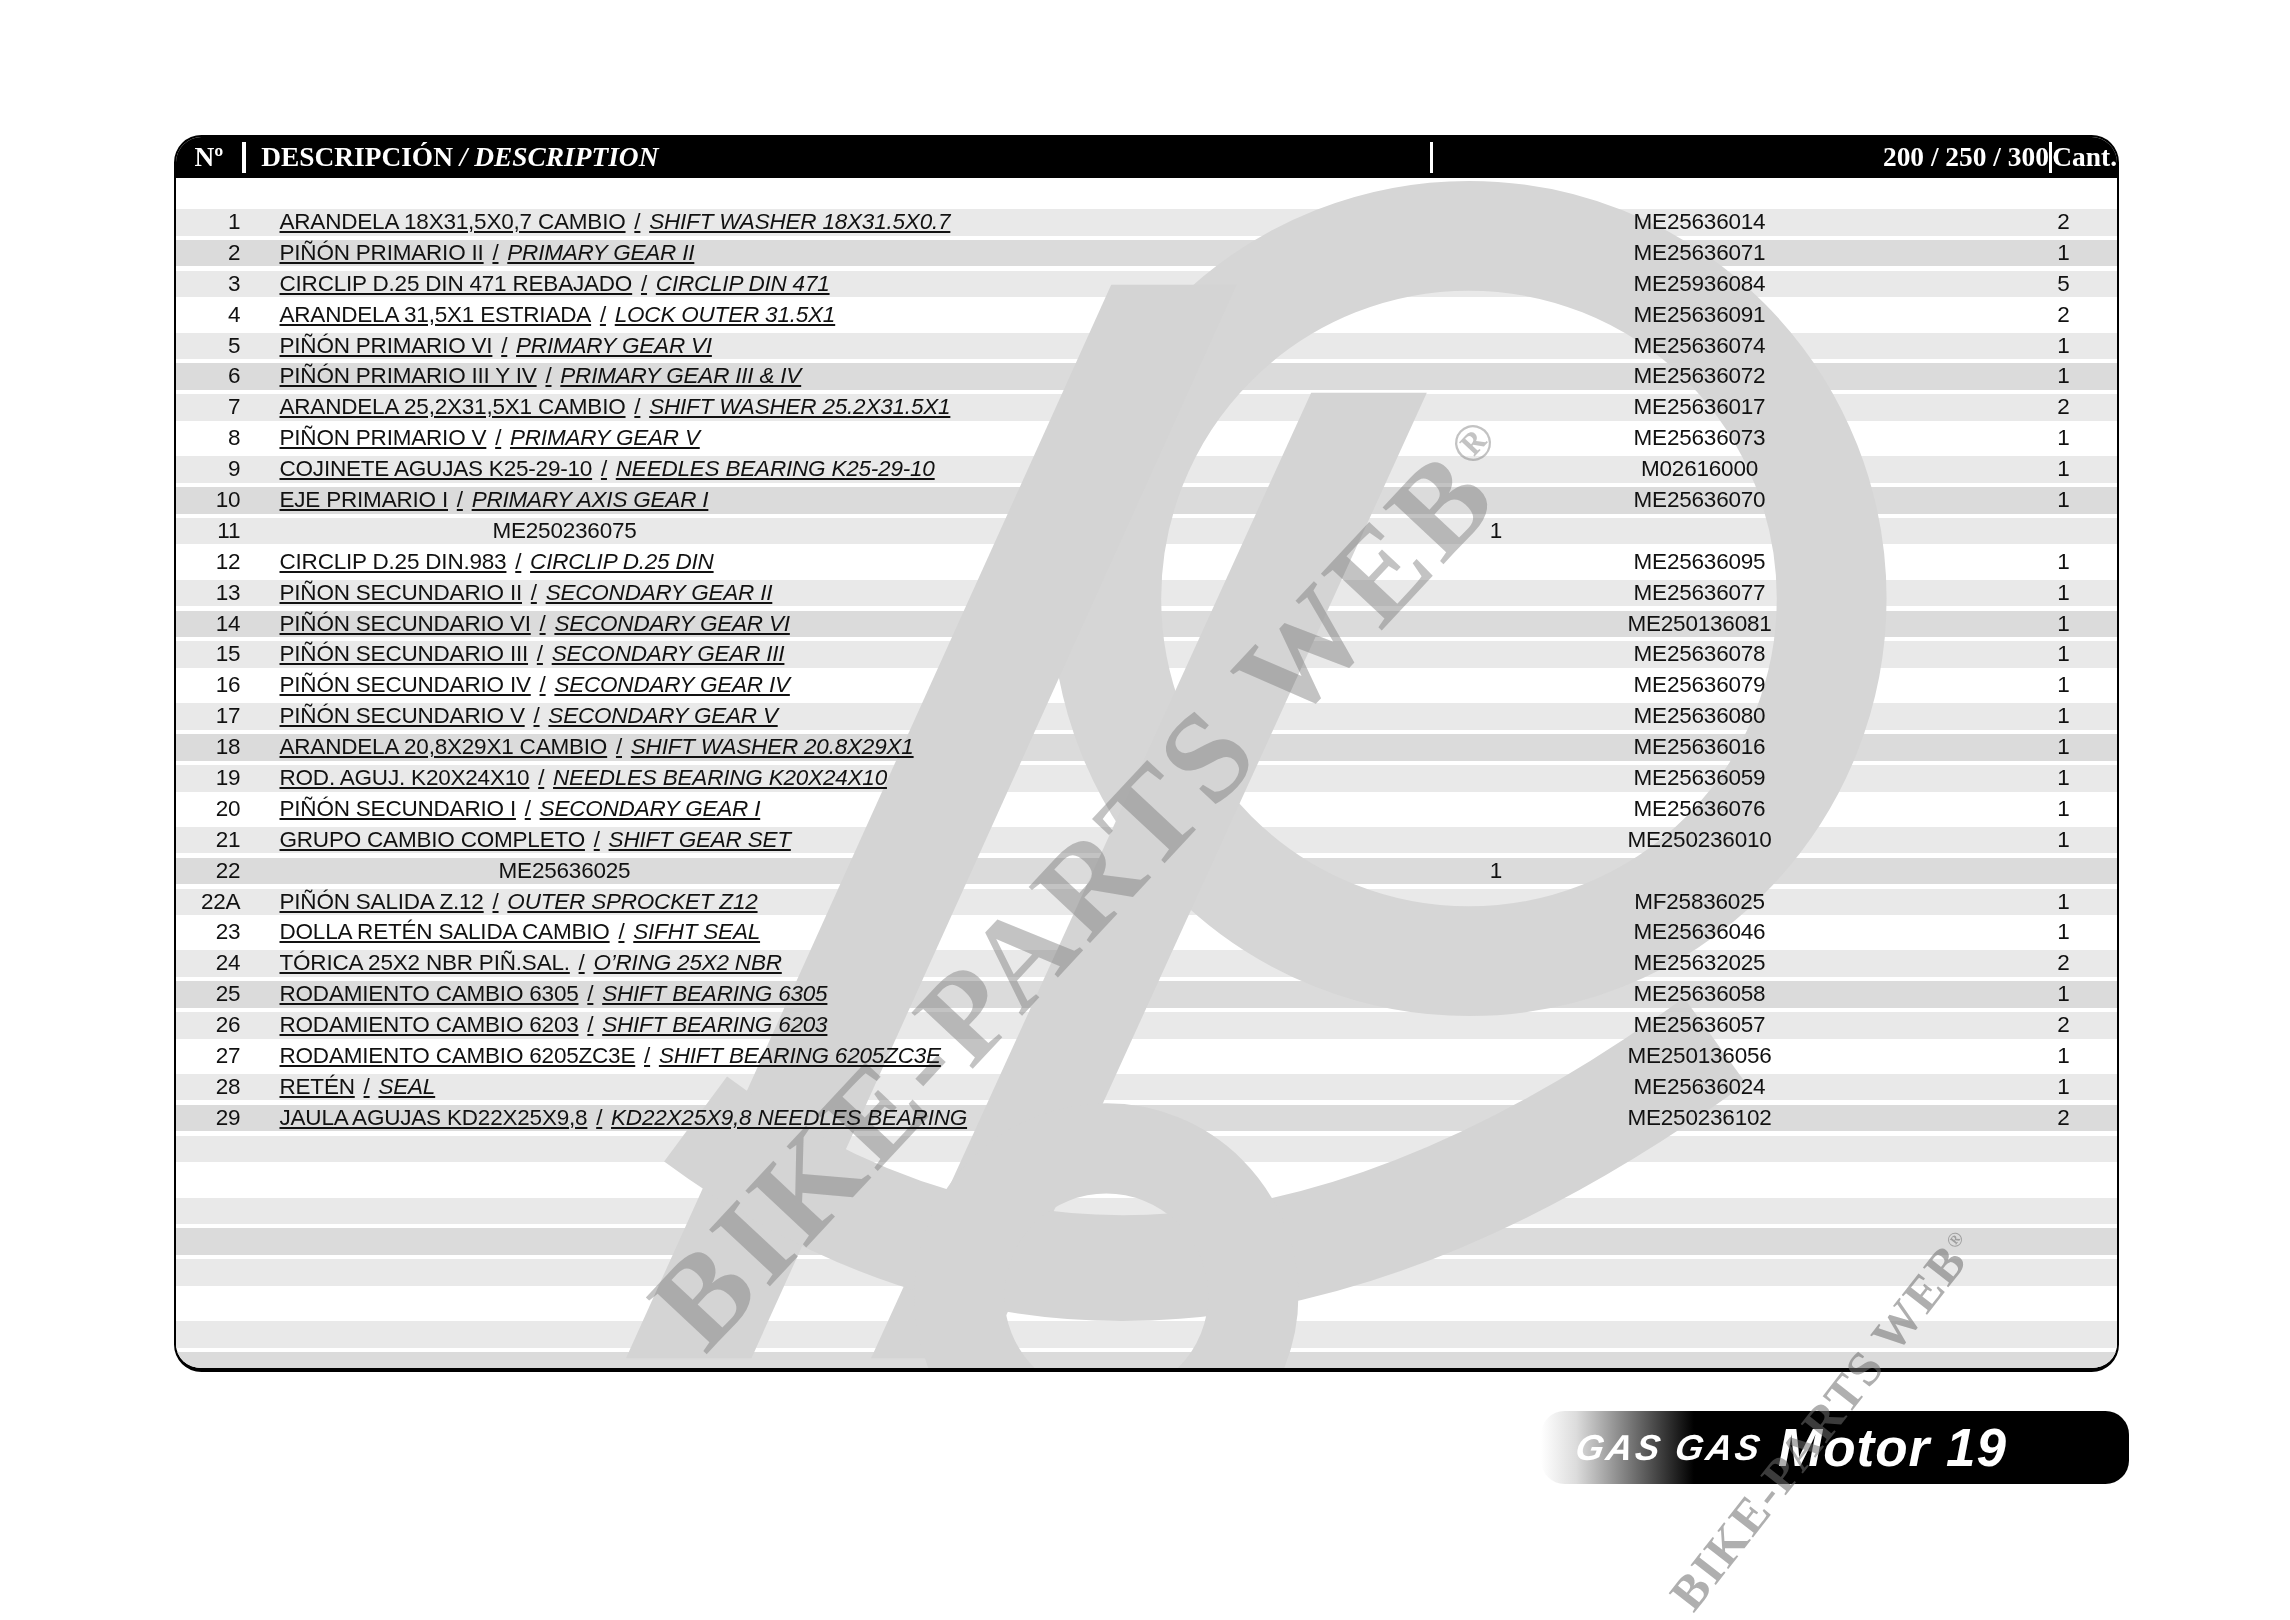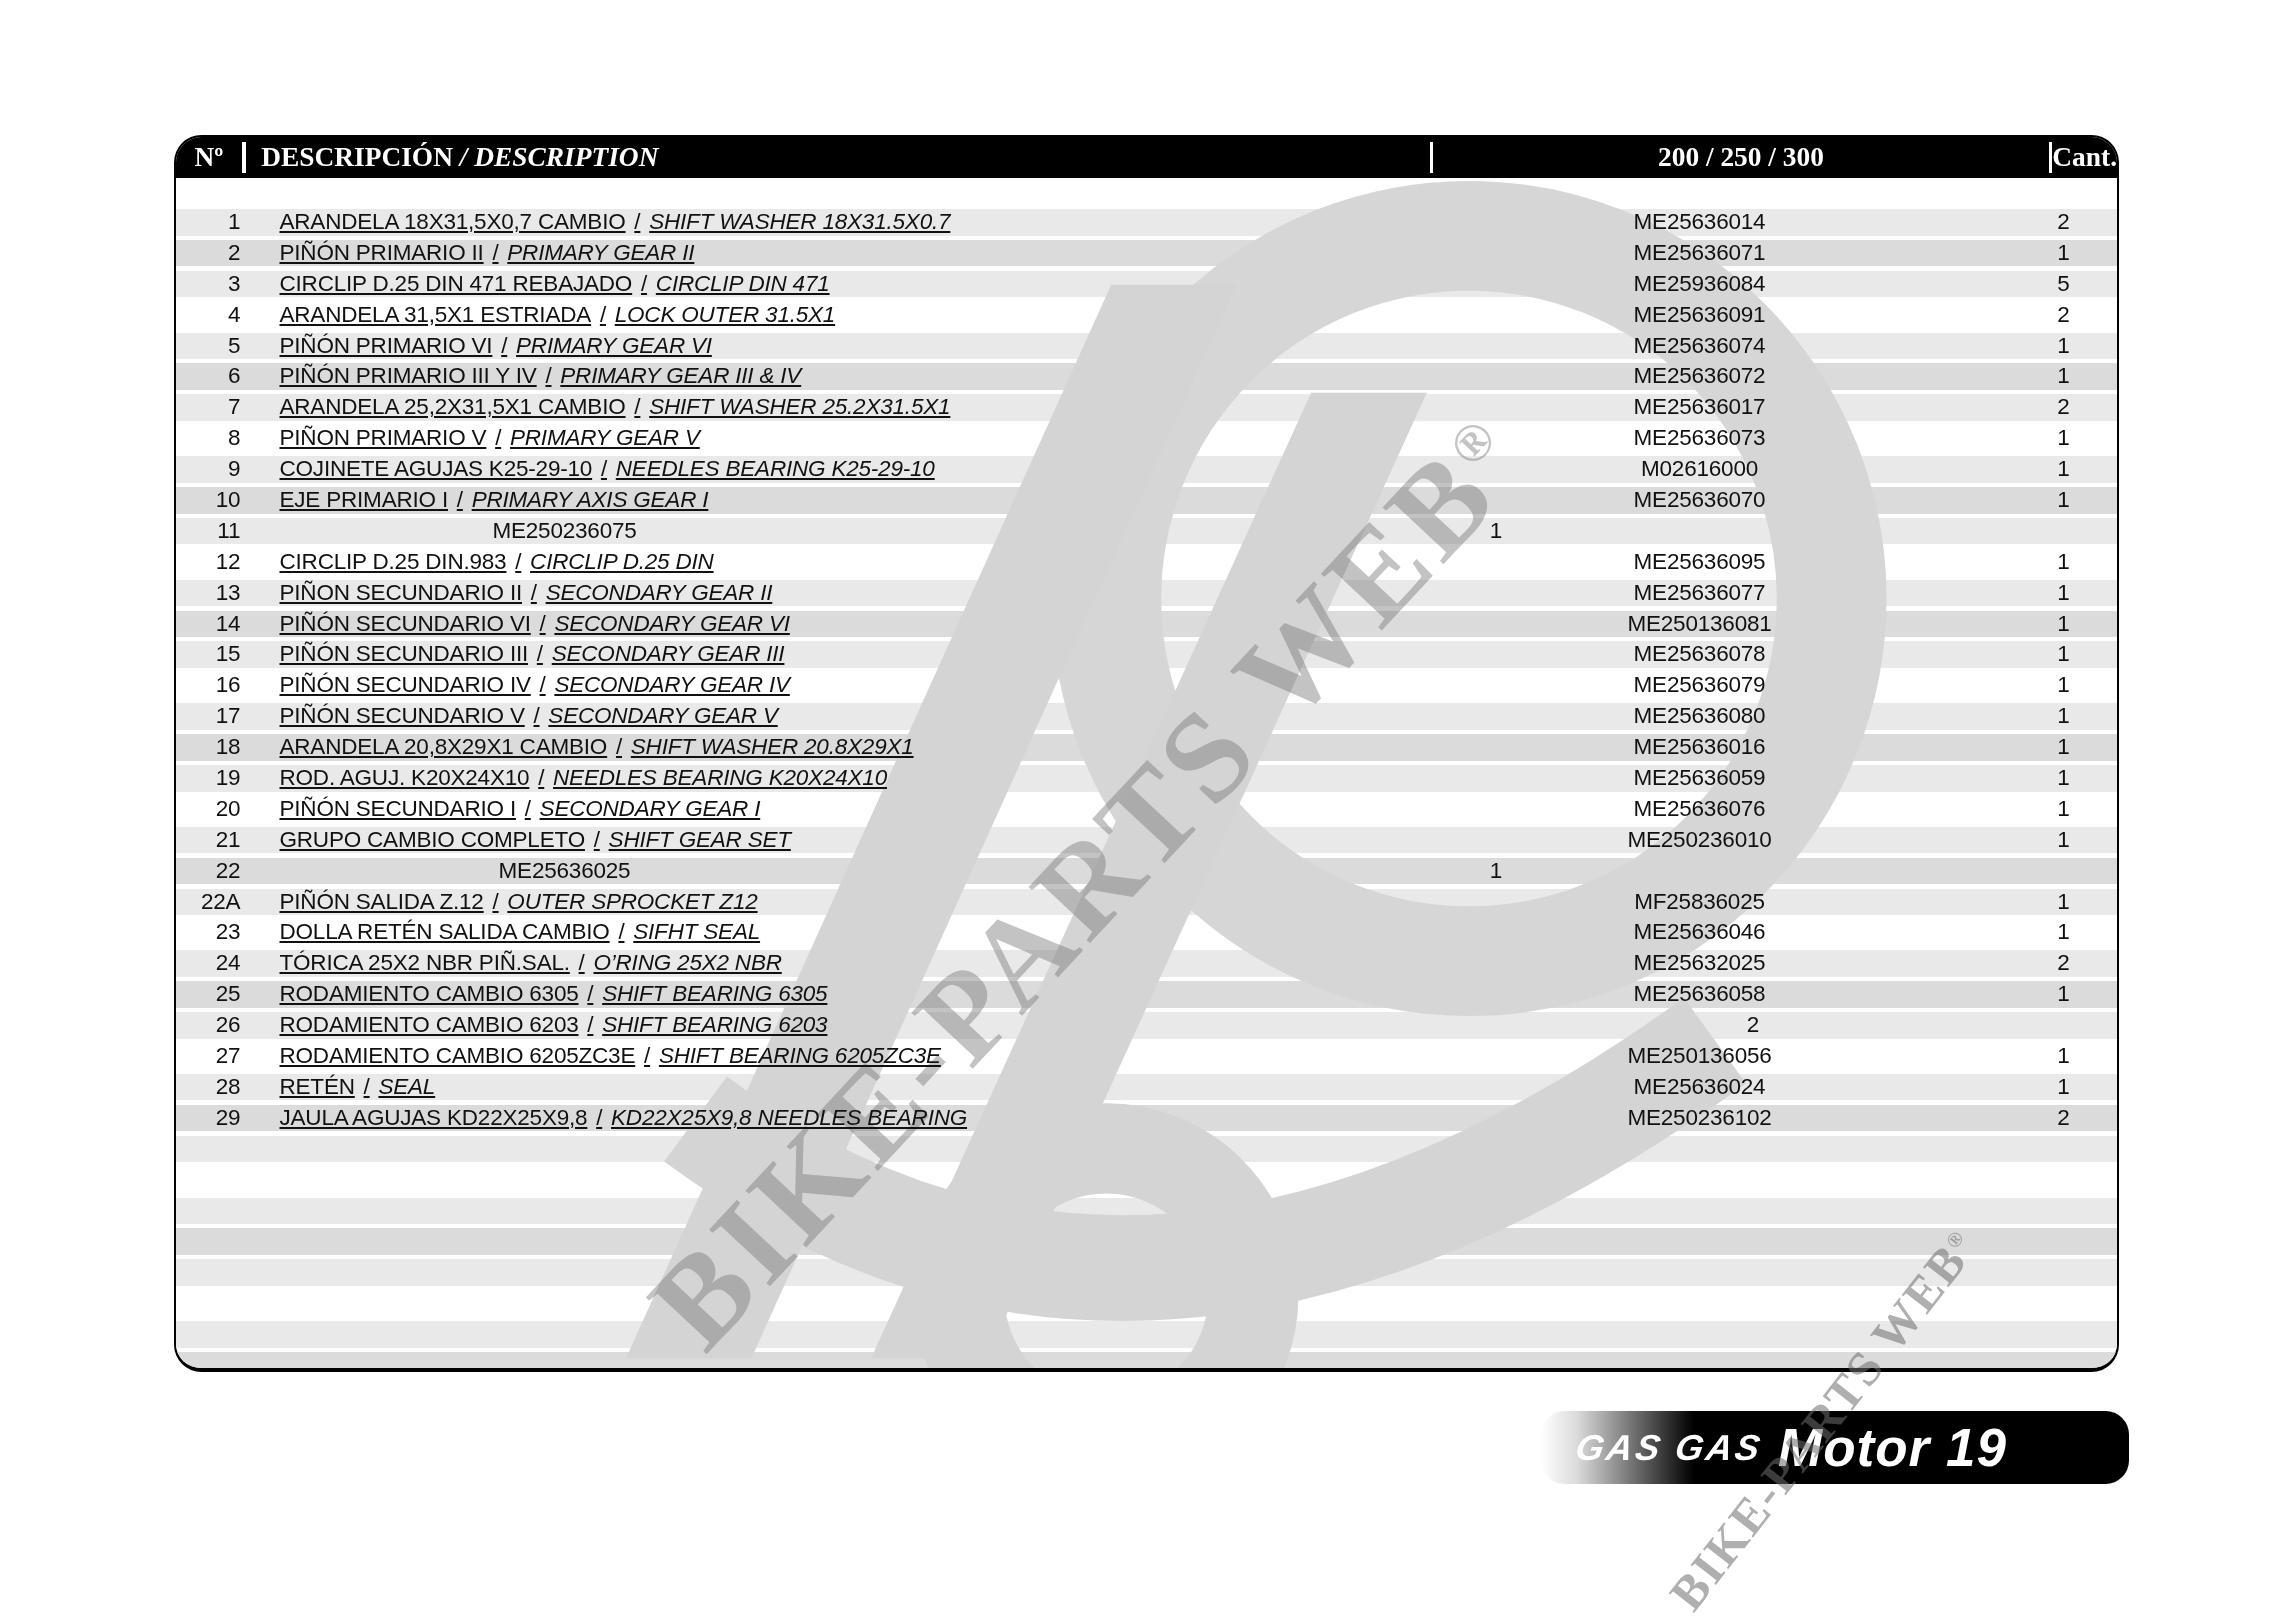--- a/index.html
+++ b/index.html
@@ -9,21 +9,21 @@
   
   .frame{position:absolute;left:174px;top:135px;width:1945px;height:1237px;
          border:2.9px solid #000;border-bottom-width:4.9px;border-radius:27.4px;
          overflow:hidden;background:#fff;box-sizing:border-box;}
 
   
   .thead{height:41px;background:#000;color:#fff;display:flex;align-items:center;
          font-family:"Liberation Serif",serif;font-weight:bold;font-size:27.4px;}
   .h-no{width:74px;text-align:center;}
   .h-desc{width:1325px;padding-left:15.7px;box-sizing:border-box;white-space:nowrap;}
-  .h-ref{width:690px;text-align:center;}
+  .h-ref{width:690px;text-align:right;}
   .h-cant{flex:1;text-align:center;}
   .vsep{width:3.9px;align-self:stretch;margin:4.9px 0;background:#fff;}
   .h-desc .it{font-style:italic;}
 
   
   .rows{padding-top:31px;}
   .row{display:flex;height:26.5px;line-height:26.5px;margin-bottom:4.4px;
        font-size:22.5px;letter-spacing:-0.2px;color:#111;}
   .shade-a{background:#e9e9e9;}
   .shade-b{background:#dbdbdb;}
@@ -230,20 +230,21 @@
   </div>
         <div class="row shade-b">
     <div class="c-no">25</div>
     <div class="c-desc"><span class="es">RODAMIENTO CAMBIO 6305</span><span class="slash">/</span><span class="en">SHIFT BEARING 6305</span></div>
     <div class="c-ref">ME25636058</div>
     <div class="c-qty">1</div>
   </div>
         <div class="row shade-a">
     <div class="c-no">26</div>
     <div class="c-desc"><span class="es">RODAMIENTO CAMBIO 6203</span><span class="slash">/</span><span class="en">SHIFT BEARING 6203</span></div>
+    <div class="c-ref">ME25636057</div>
     <div class="c-qty">2</div>
   </div>
         <div class="row shade-w">
     <div class="c-no">27</div>
     <div class="c-desc"><span class="es">RODAMIENTO CAMBIO 6205ZC3E</span><span class="slash">/</span><span class="en">SHIFT BEARING 6205ZC3E</span></div>
     <div class="c-ref">ME250136056</div>
     <div class="c-qty">1</div>
   </div>
         <div class="row shade-a">
     <div class="c-no">28</div>

